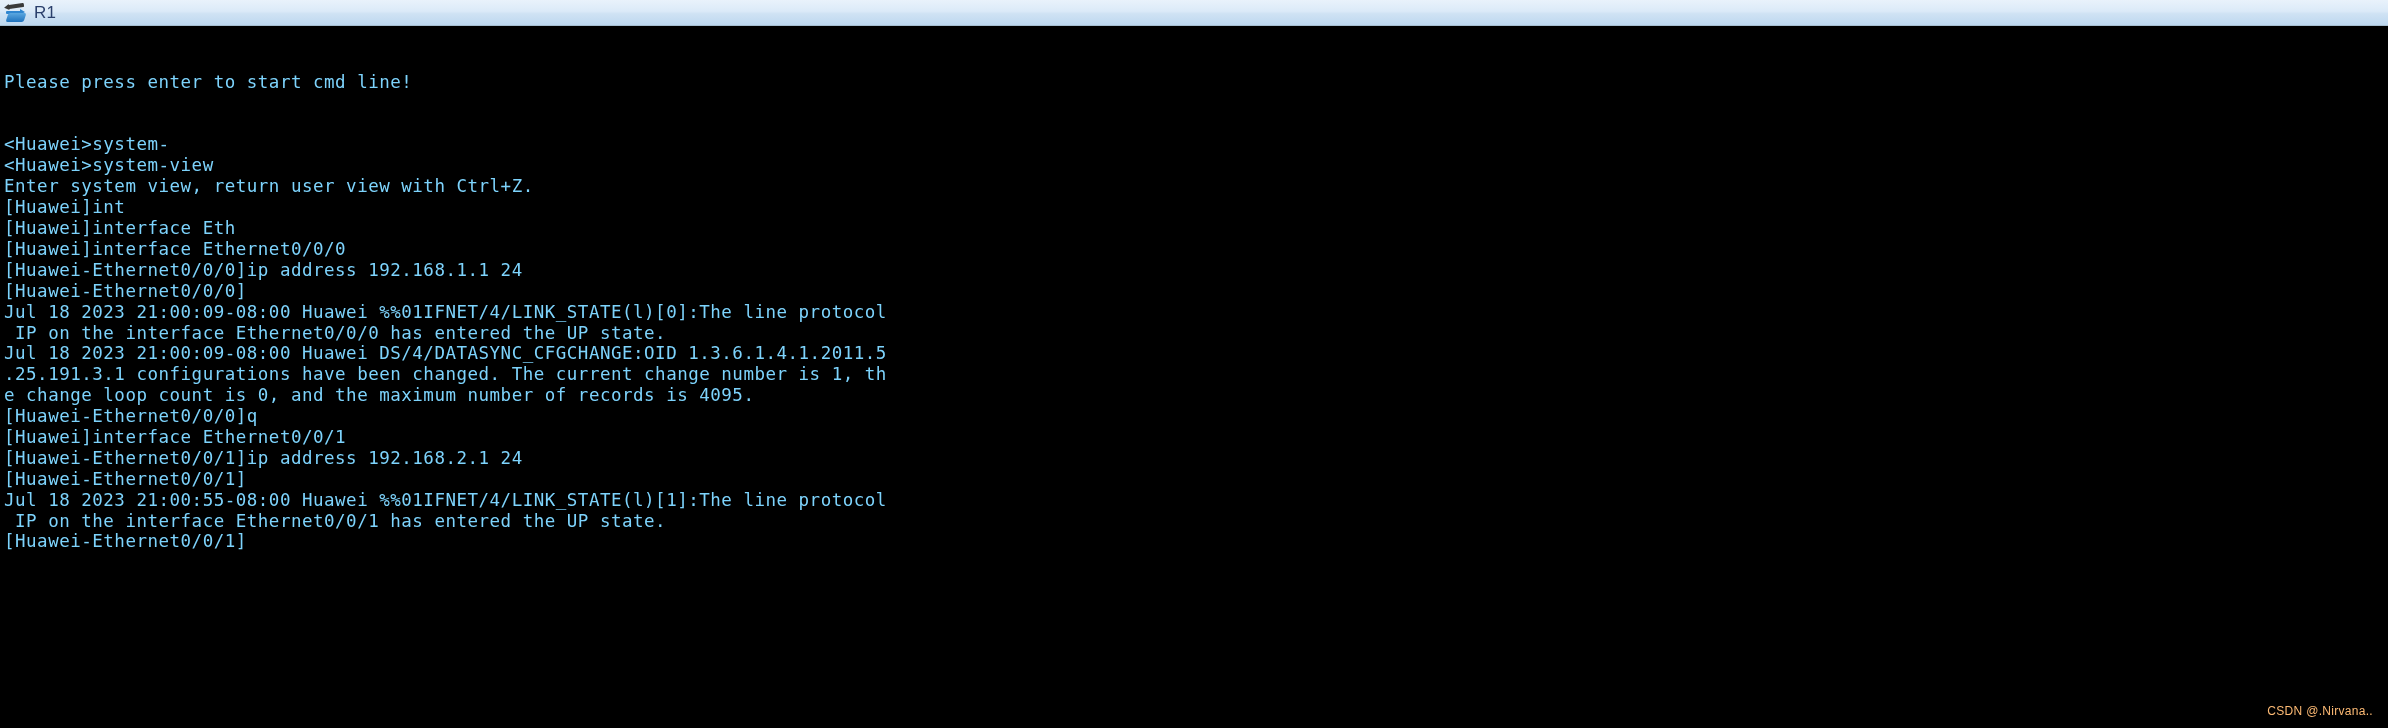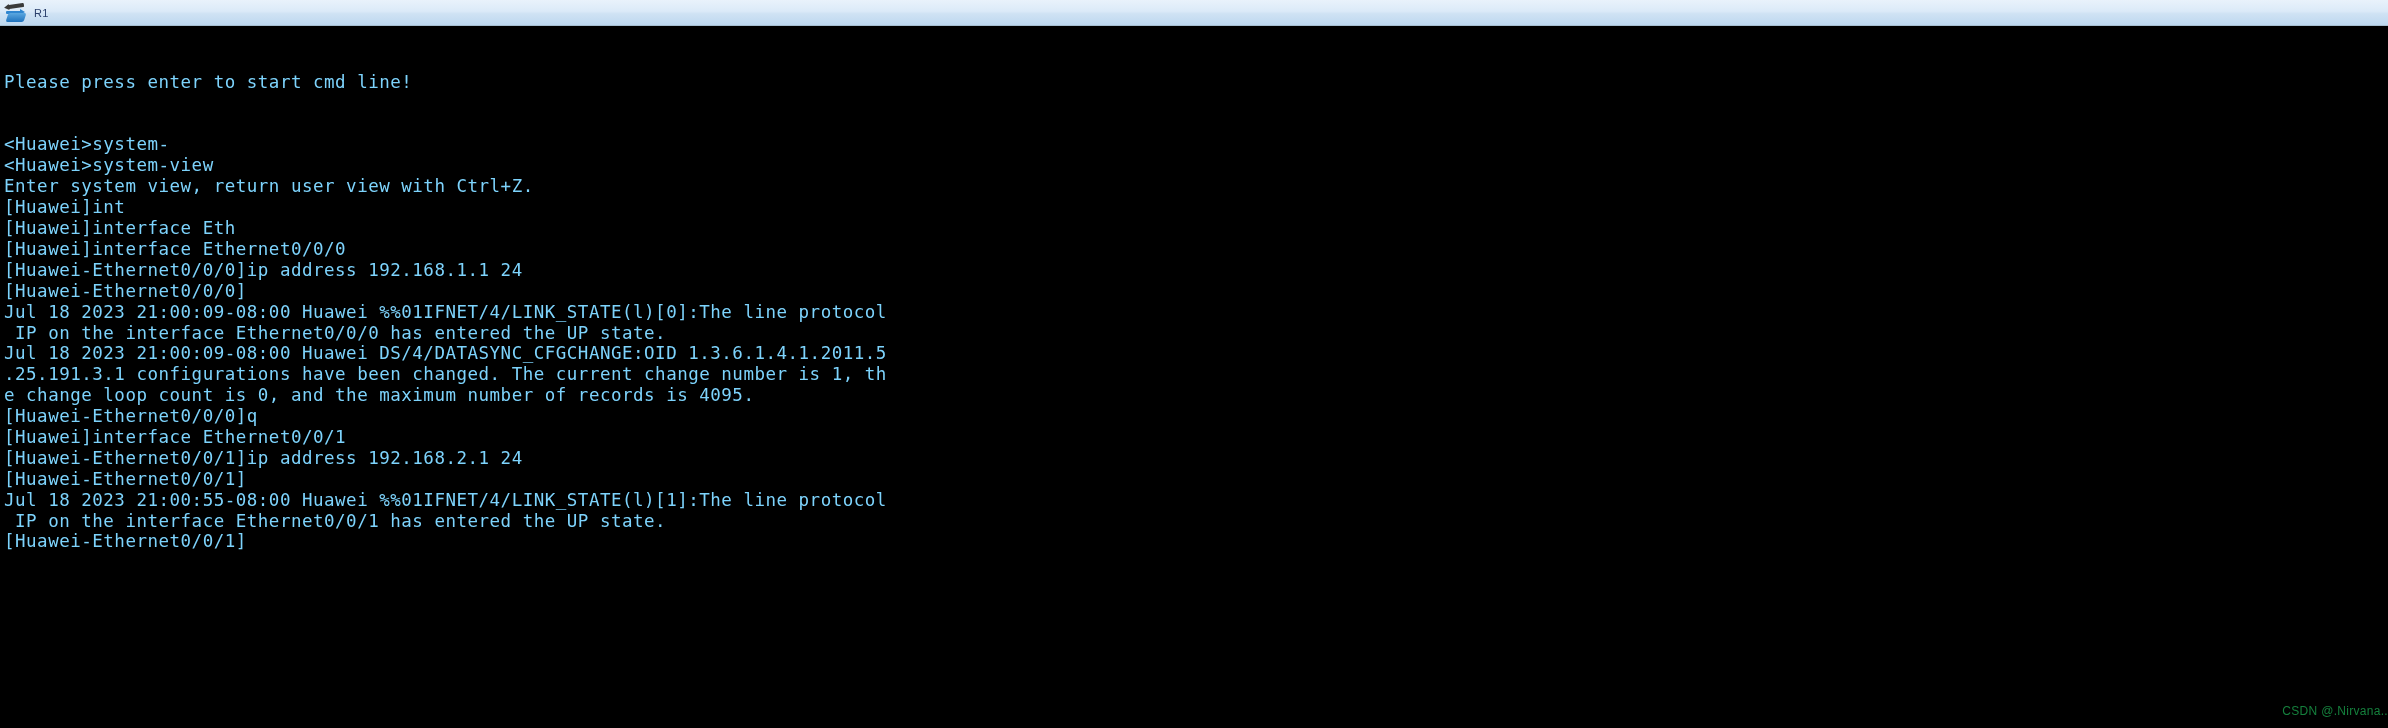--- a/index.html
+++ b/index.html
@@ -94,21 +94,21 @@
     position: absolute;
     left: -4px;
     top: -1px;
     border-right: 5px solid #3a3a3a;
     border-top: 3px solid transparent;
     border-bottom: 3px solid transparent;
   }
 
   #window-title {
     font-family: "Liberation Sans", sans-serif;
-    font-size: 11px;
+    font-size: 17px;
     color: #2a3f6b;
     letter-spacing: 0.2px;
     line-height: 26px;
   }
 
   
   #terminal {
     flex: 1 1 auto;
     background: #000000;
     color: #ffff00;
@@ -125,25 +125,25 @@
   .term-line {
     height: 20.9px;
     white-space: pre;
     color: #7dd3fc;
   }
   .term-line.blank { color: transparent; }
 
   
   #watermark {
     position: absolute;
-    right: 0;
+    right: 15px;
     bottom: 6px;
     font-family: "Liberation Sans", sans-serif;
     font-size: 12px;
-    color: #15803d;
+    color: #fdba74;
     letter-spacing: 0.3px;
     user-select: none;
   }
 </style>
 </head>
 <body>
 
 <div id="app-window">
 
   <div id="title-bar">

